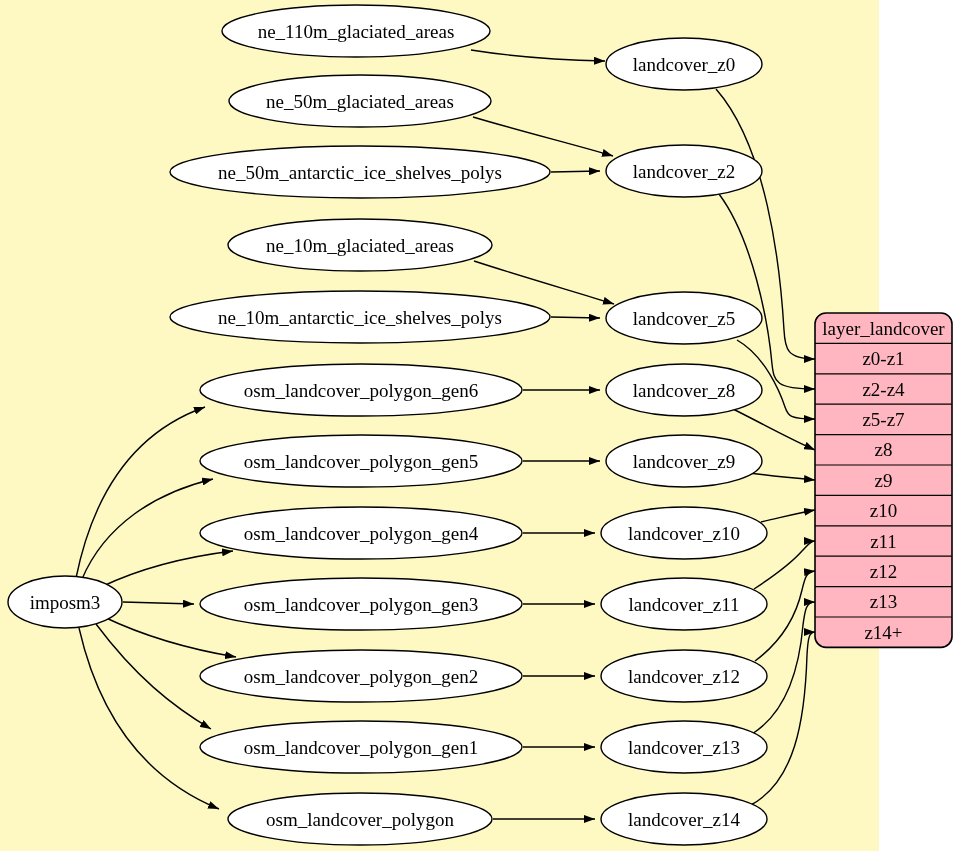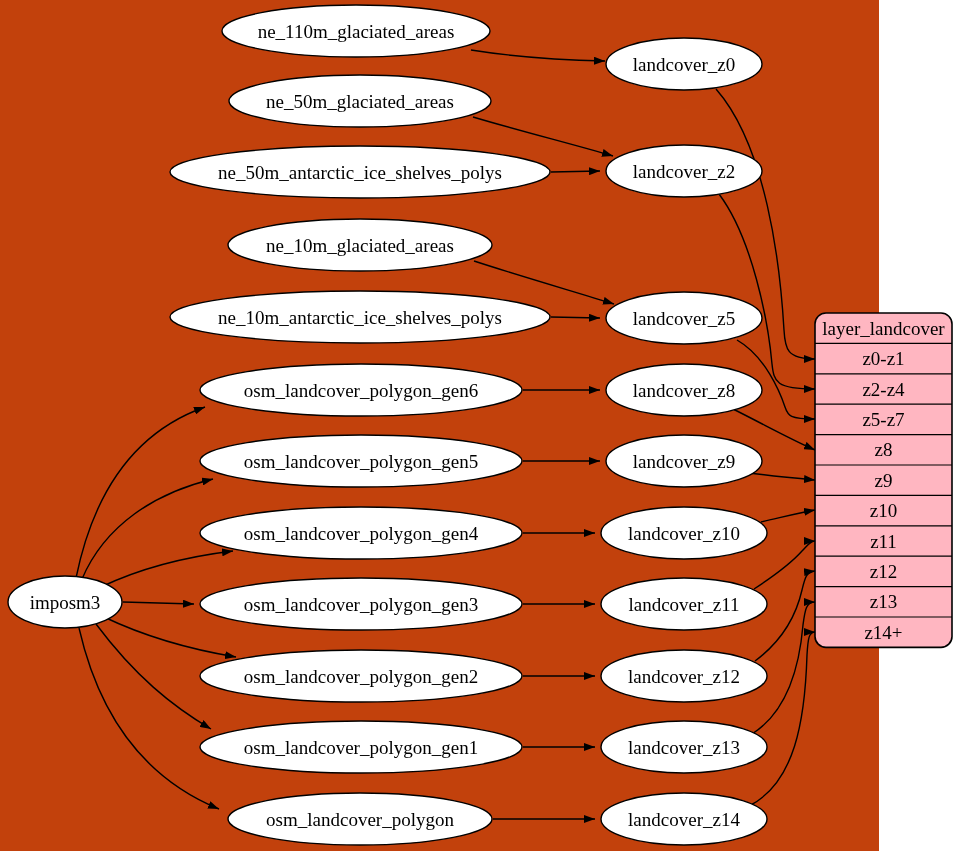--- a/index.html
+++ b/index.html
@@ -1,16 +1,16 @@
 <!DOCTYPE html>
 <html><head>
 <meta charset="utf-8">
 <style>
   html,body{margin:0;padding:0;background:#ffffff;}
-  .canvas-wrap{width:879px;height:851px;position:relative;background:#c2410c;}
+  .canvas-wrap{width:879px;height:851px;position:relative;background:#fef9c3;}
   .edge{fill:none;stroke:#000000;stroke-width:1.4;}
   .node-shape{fill:#ffffff;stroke:#000000;stroke-width:1.4;}
   .node-label,.table-title,.table-row-label{
     font-family:"Liberation Serif","DejaVu Serif",serif;
     font-size:19px;fill:#000000;text-anchor:middle;
   }
   .table-shape{stroke:#000000;stroke-width:1.6;}
   .table-sep{stroke:#000000;stroke-width:1.2;}
 </style>
 </head>

